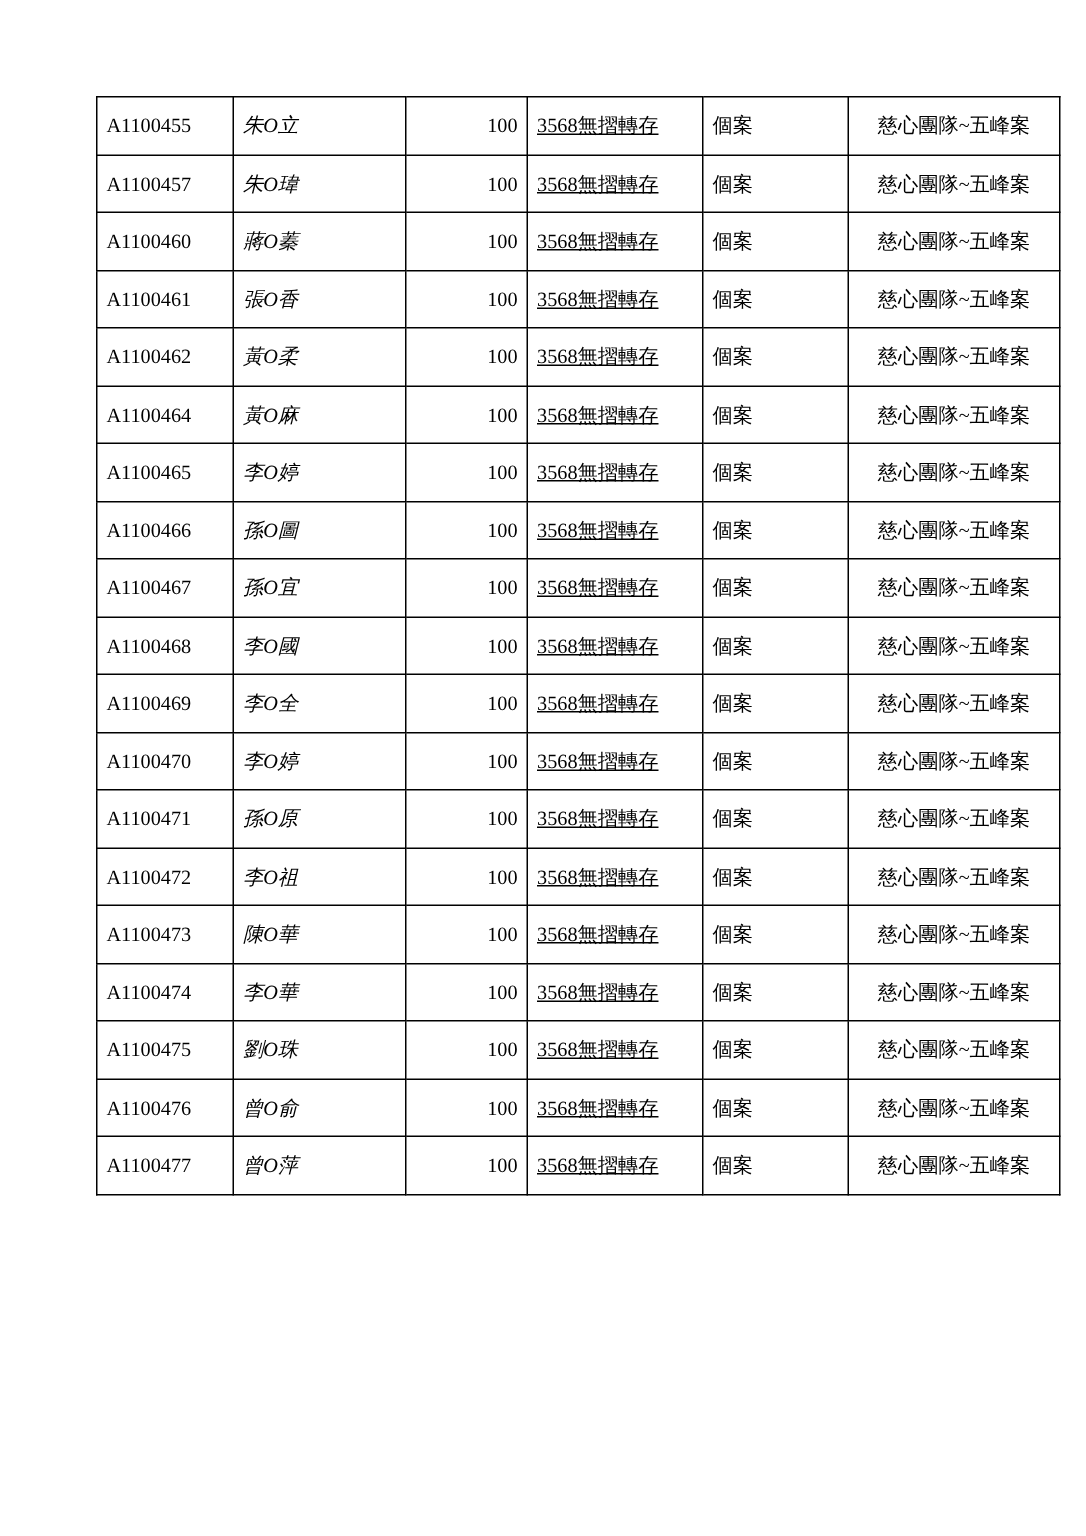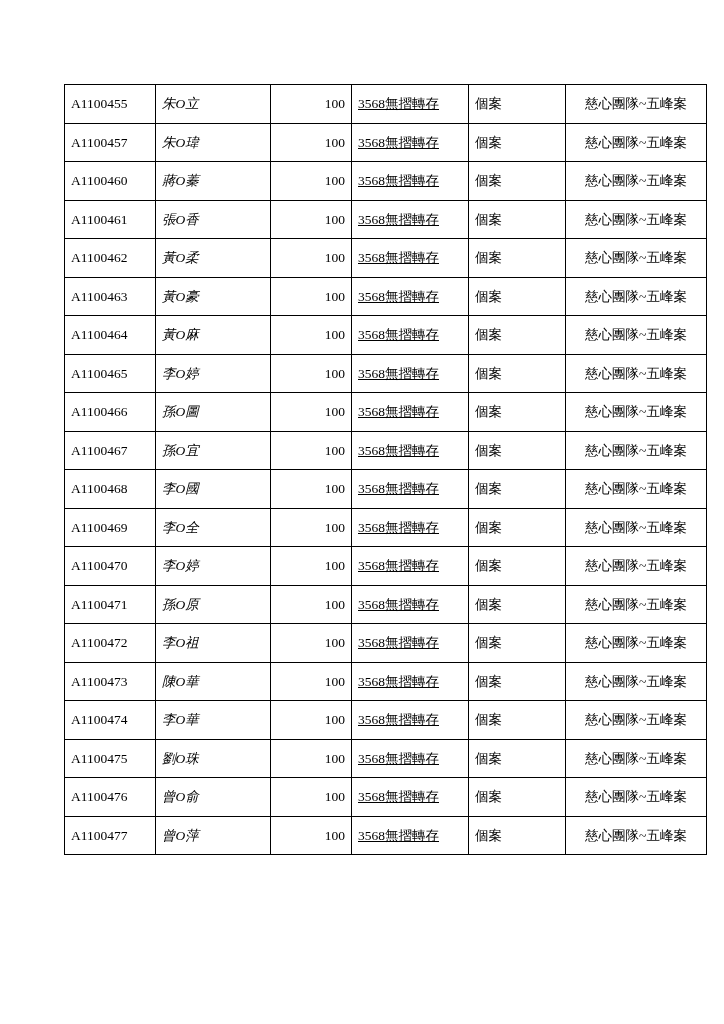--- a/index.html
+++ b/index.html
@@ -11,21 +11,21 @@
     width: 724px;
     height: 1024px;
     font-family: "Liberation Serif", "DejaVu Serif", serif;
     color: #000000;
   }
   .page {
     position: relative;
     width: 724px;
     height: 1024px;
     box-sizing: border-box;
-    padding: 84px 64px 0 64px;
+    padding: 64px 64px 0 64px;
   }
   table.donation-table {
     border-collapse: collapse;
     table-layout: fixed;
     width: 580px;
     margin: 0;
   }
   table.donation-table td {
     border: 1px solid #000000;
     font-size: 13.5px;
@@ -83,28 +83,20 @@
         </tr>
         <tr>
           <td class="col-id">A1100462</td>
           <td class="col-name">黃O柔</td>
           <td class="col-amount">100</td>
           <td class="col-method">3568無摺轉存</td>
           <td class="col-type">個案</td>
           <td class="col-project">慈心團隊~五峰案</td>
         </tr>
         <tr>
-          <td class="col-id">A1100463</td>
-          <td class="col-name">黃O豪</td>
-          <td class="col-amount">100</td>
-          <td class="col-method">3568無摺轉存</td>
-          <td class="col-type">個案</td>
-          <td class="col-project">慈心團隊~五峰案</td>
-        </tr>
-        <tr>
           <td class="col-id">A1100464</td>
           <td class="col-name">黃O麻</td>
           <td class="col-amount">100</td>
           <td class="col-method">3568無摺轉存</td>
           <td class="col-type">個案</td>
           <td class="col-project">慈心團隊~五峰案</td>
         </tr>
         <tr>
           <td class="col-id">A1100465</td>
           <td class="col-name">李O婷</td>

